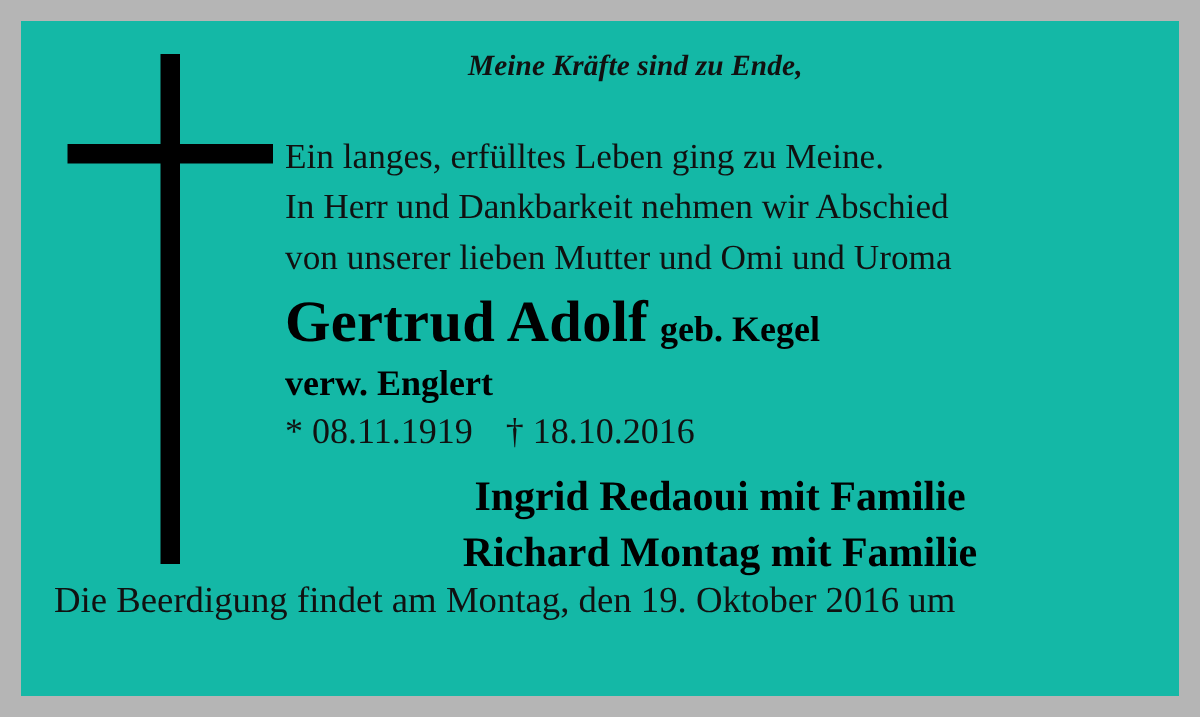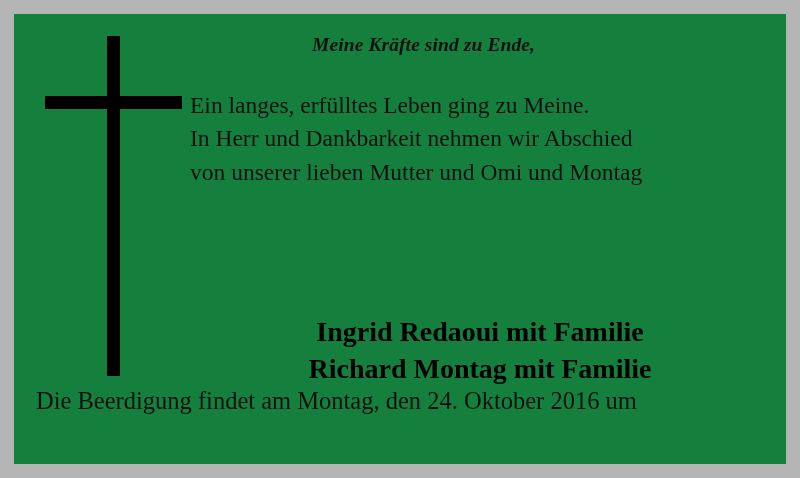--- a/index.html
+++ b/index.html
@@ -12,21 +12,21 @@
     background: #b5b5b5;
     font-family: "Liberation Serif", serif;
     overflow: hidden;
   }
   .obituary-frame {
     position: absolute;
     left: 14px;
     top: 14px;
     width: 772px;
     height: 450px;
-    background: #15803d;
+    background: #14b8a6;
     box-sizing: border-box;
   }
   .cross-area {
     position: absolute;
     left: 0;
     top: 0;
     width: 175px;
     height: 370px;
   }
   .cross-vertical {
@@ -128,26 +128,35 @@
     <div class="cross-horizontal"></div>
   </div>
 
   <div class="verse">
     <div>Meine Kräfte sind zu Ende,</div>
   </div>
 
   <div class="intro">
     <div>Ein langes, erfülltes Leben ging zu Meine.</div>
     <div>In Herr und Dankbarkeit nehmen wir Abschied</div>
-    <div>von unserer lieben Mutter und Omi und Montag</div>
+    <div>von unserer lieben Mutter und Omi und Uroma</div>
   </div>
 
+  <div class="name-block">
+    <div class="name-line">
+      <span class="name-main">Gertrud Adolf</span><span class="name-geb">geb. Kegel</span>
+    </div>
+    <div class="name-verw">verw. Englert</div>
+    <div class="dates">
+      <span>* 08.11.1919</span><span class="sep"></span><span>† 18.10.2016</span>
+    </div>
+  </div>
 
   <div class="survivors">
     <div>Ingrid Redaoui mit Familie</div>
     <div>Richard Montag mit Familie</div>
   </div>
 
   <div class="funeral">
-    <div>Die Beerdigung findet am Montag, den 24. Oktober 2016 um</div>
+    <div>Die Beerdigung findet am Montag, den 19. Oktober 2016 um</div>
   </div>
 
 </div>
 
 </body></html>

